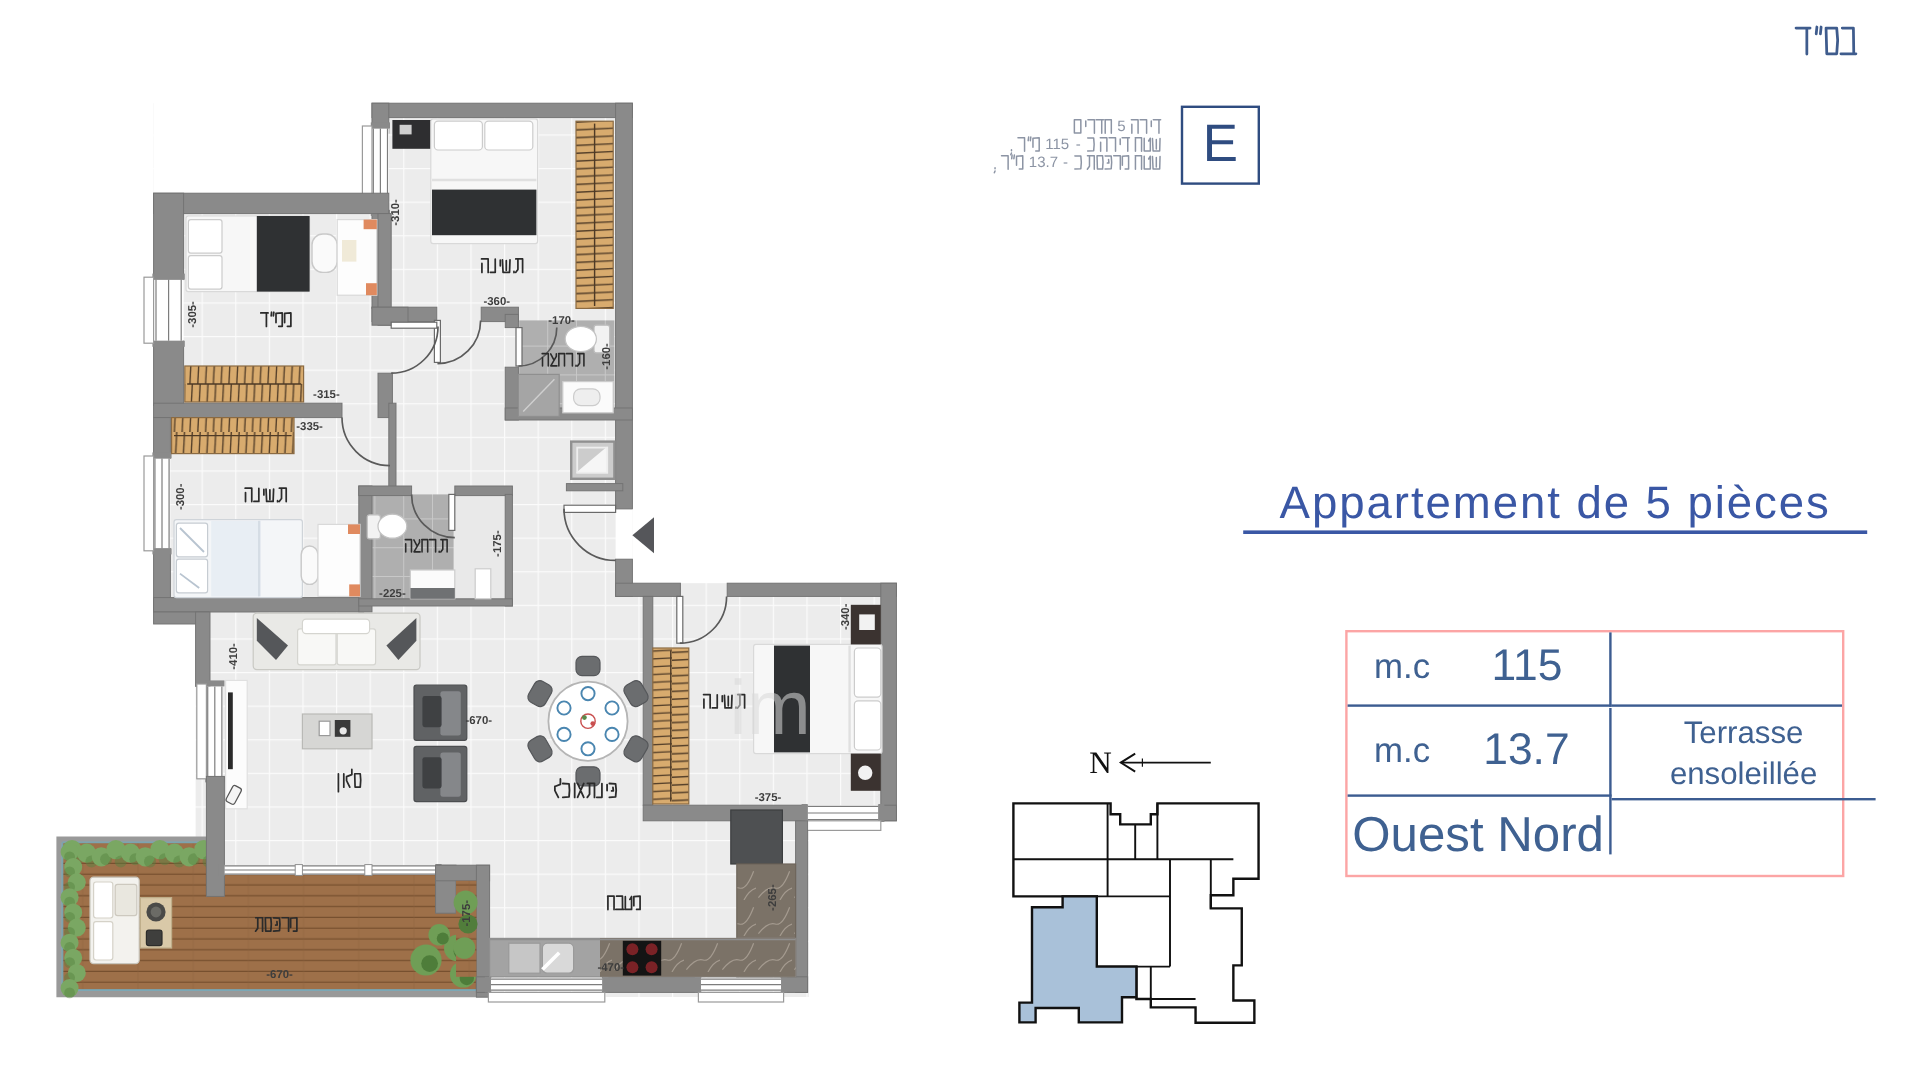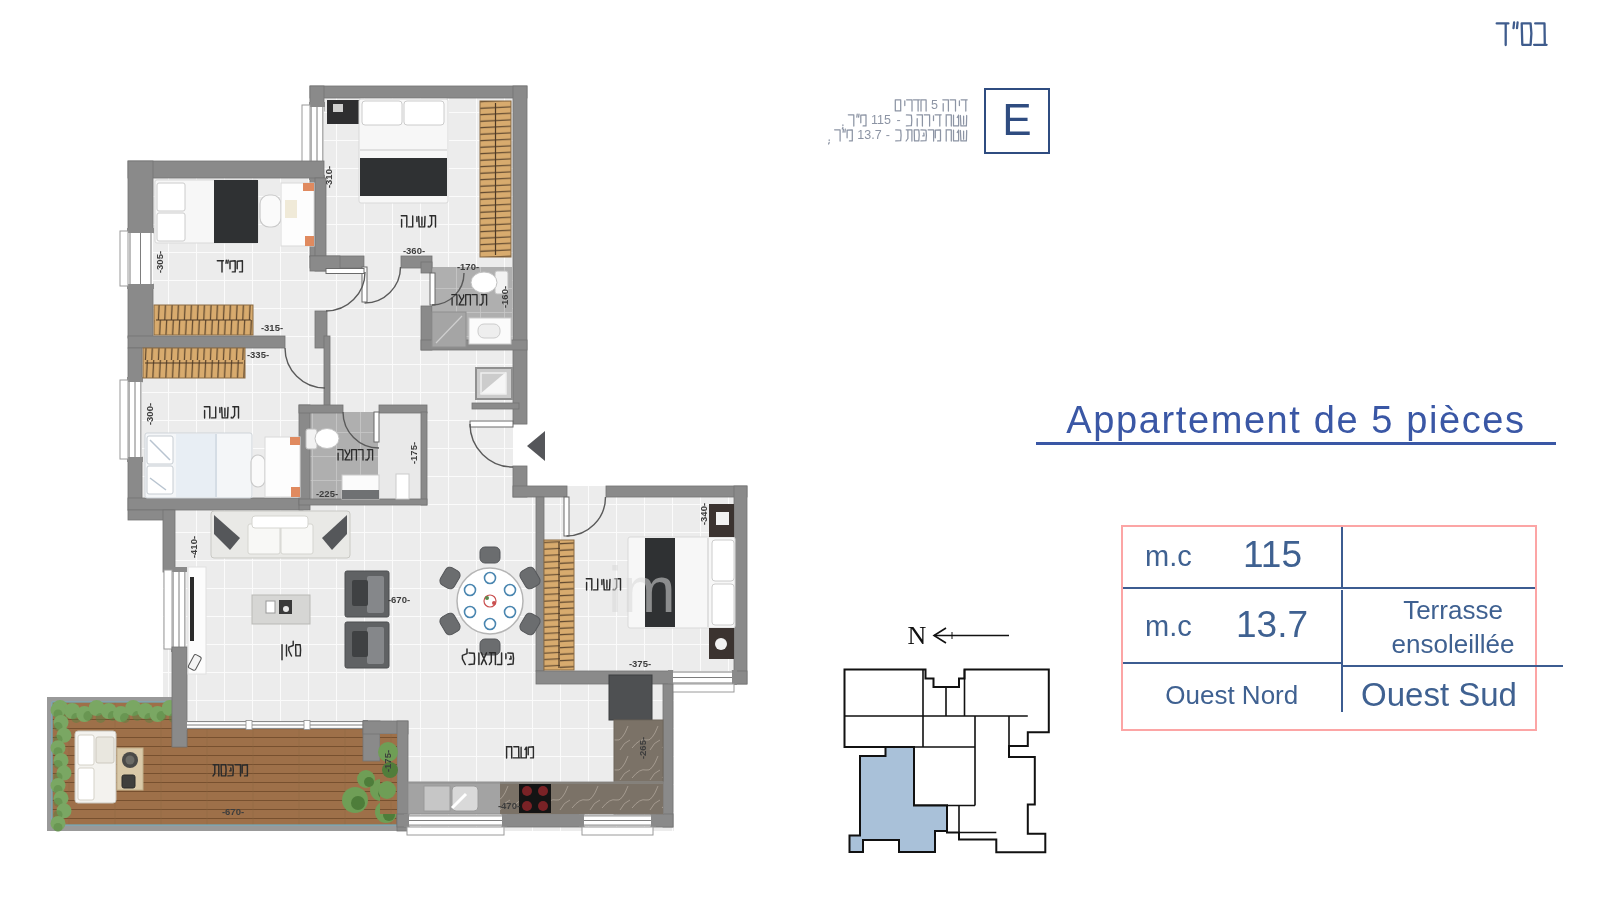--- a/index.html
+++ b/index.html
@@ -754,14 +754,13 @@
 <div style="position:absolute;left:0;top:0;width:217.5px;height:60px;border-right:2.5px solid #3c5c91;border-bottom:2.5px solid #3c5c91;">
       <span style="position:absolute;left:22px;top:13px;font-size:29px;">m.c</span>
       <span style="position:absolute;left:120px;top:7px;font-size:37px;">115</span>
     </div>
 <div class="abs" style="left:220px;top:0;width:192px;height:60px;border-bottom:2.5px solid #3c5c91;"></div>
 <div class="abs" style="left:0;top:62.5px;width:217.5px;height:72px;border-right:2.5px solid #3c5c91;border-bottom:2.5px solid #3c5c91;">
       <span style="position:absolute;left:22px;top:20px;font-size:29px;">m.c</span>
       <span style="position:absolute;left:113px;top:14px;font-size:37px;">13.7</span>
     </div>
 <div class="abs" style="left:220px;top:62.5px;width:220px;height:72px;border-bottom:2.5px solid #3c5c91;text-align:center;font-size:26px;line-height:34px;padding-top:3px;">Terrasse<br>ensoleillée</div>
-<div class="abs" style="left:0;top:137px;width:217.5px;height:48px;border-right:2.5px solid #3c5c91;text-align:center;font-size:26px;line-height:62px;">Ouest Nord</div>
-<div class="abs" style="left:220px;top:137px;width:192px;height:65px;text-align:center;font-size:33px;line-height:62px;">Ouest Sud</div>
+<div class="abs" style="left:0;top:137px;width:217.5px;height:48px;border-right:2.5px solid #3c5c91;text-align:center;font-size:41px;line-height:62px;">Ouest Nord</div>
 </div>
 </body></html>

